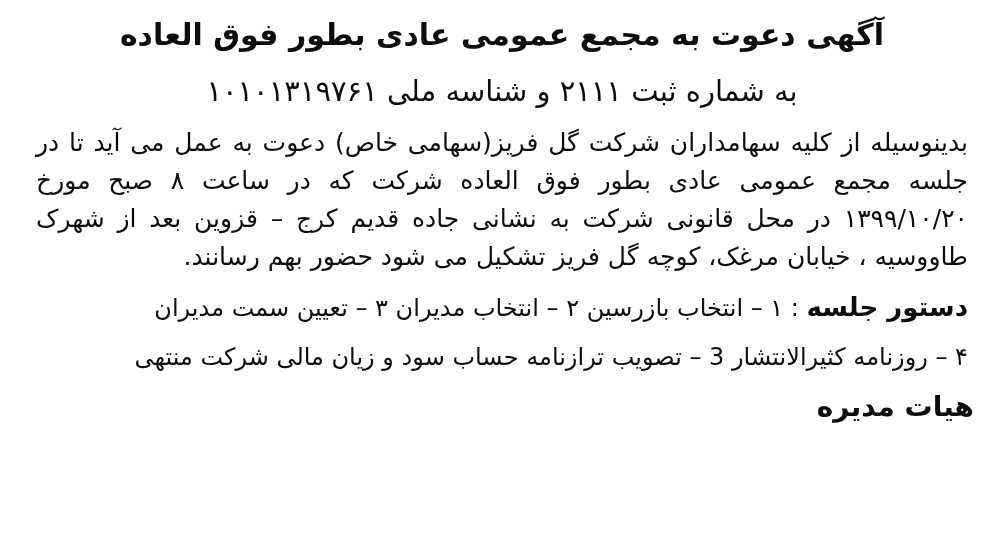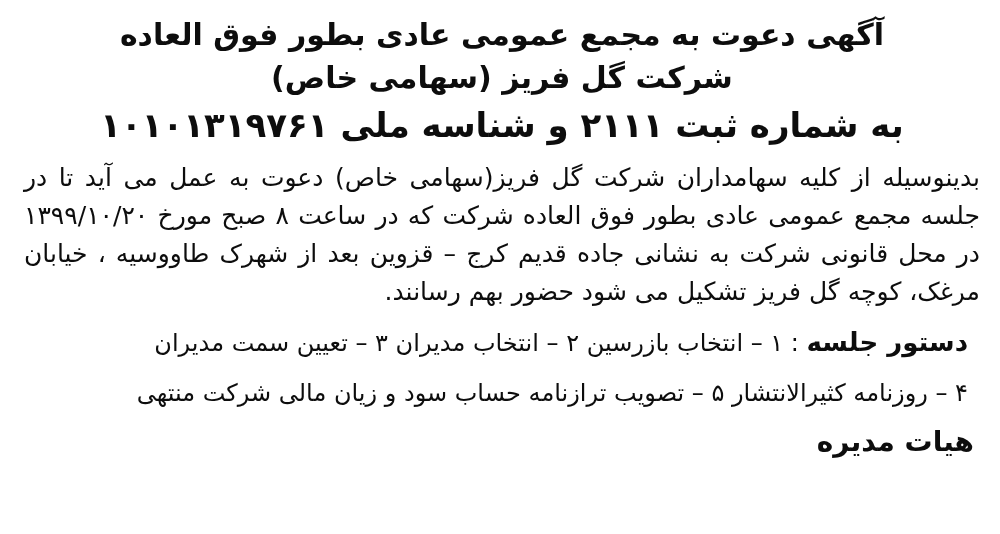--- a/index.html
+++ b/index.html
@@ -32,34 +32,34 @@
     font-size: 30px;
     font-weight: bold;
     white-space: nowrap;
   }
   .title-line-2 {
     font-size: 30px;
     font-weight: bold;
     white-space: nowrap;
   }
   .title-line-3 {
-    font-size: 34px;
-    font-weight: bold;
+    font-size: 29px;
+    font-weight: normal;
     white-space: nowrap;
-    margin-top: 2px;
+    margin-top: 14px;
   }
   .body-block {
     margin-top: 10px;
     font-size: 25px;
     line-height: 1.52;
     text-align: justify;
     text-justify: inter-word;
   }
   .body-para p {
-    margin: 0;
+    margin: 12px;
     padding: 0;
   }
   .agenda-block {
     margin-top: 8px;
     font-size: 24px;
     line-height: 1.52;
   }
   .agenda-lead {
     font-weight: bold;
     font-size: 26px;
@@ -83,33 +83,32 @@
   }
   .nowrap { white-space: nowrap; }
 </style>
 </head>
 <body>
 
 <div class="notice">
 
   <div class="title-block">
     <div class="title-line-1">آگهی دعوت به مجمع عمومی عادی بطور فوق العاده</div>
-    <div class="title-line-2">شرکت گل فریز (سهامی خاص)</div>
     <div class="title-line-3">به شماره ثبت ۲۱۱۱ و شناسه ملی ۱۰۱۰۱۳۱۹۷۶۱</div>
   </div>
 
   <div class="body-block">
     <div class="body-para">
       <p>بدینوسیله از کلیه سهامداران شرکت گل فریز(سهامی خاص) دعوت به عمل می آید تا در جلسه مجمع عمومی عادی بطور فوق العاده شرکت که در ساعت ۸ صبح مورخ ۱۳۹۹/۱۰/۲۰ در محل قانونی شرکت به نشانی جاده قدیم کرج – قزوین بعد از شهرک طاووسیه ، خیابان مرغک، کوچه گل فریز تشکیل می شود حضور بهم رسانند.</p>
     </div>
   </div>
 
   <div class="agenda-block">
     <p class="agenda-line">
       <span class="agenda-lead nowrap">دستور جلسه</span>
       <span>: ۱ – انتخاب بازرسین  ۲ – انتخاب مدیران ۳ – تعیین سمت مدیران</span>
     </p>
-    <p class="agenda-line">۴ – روزنامه کثیرالانتشار ۵ – تصویب ترازنامه حساب سود و زیان مالی شرکت منتهی</p>
+    <p class="agenda-line">۴ – روزنامه کثیرالانتشار 3 – تصویب ترازنامه حساب سود و زیان مالی شرکت منتهی</p>
   </div>
 
   <div class="signature">هیات مدیره</div>
 
 </div>
 
 </body></html>

